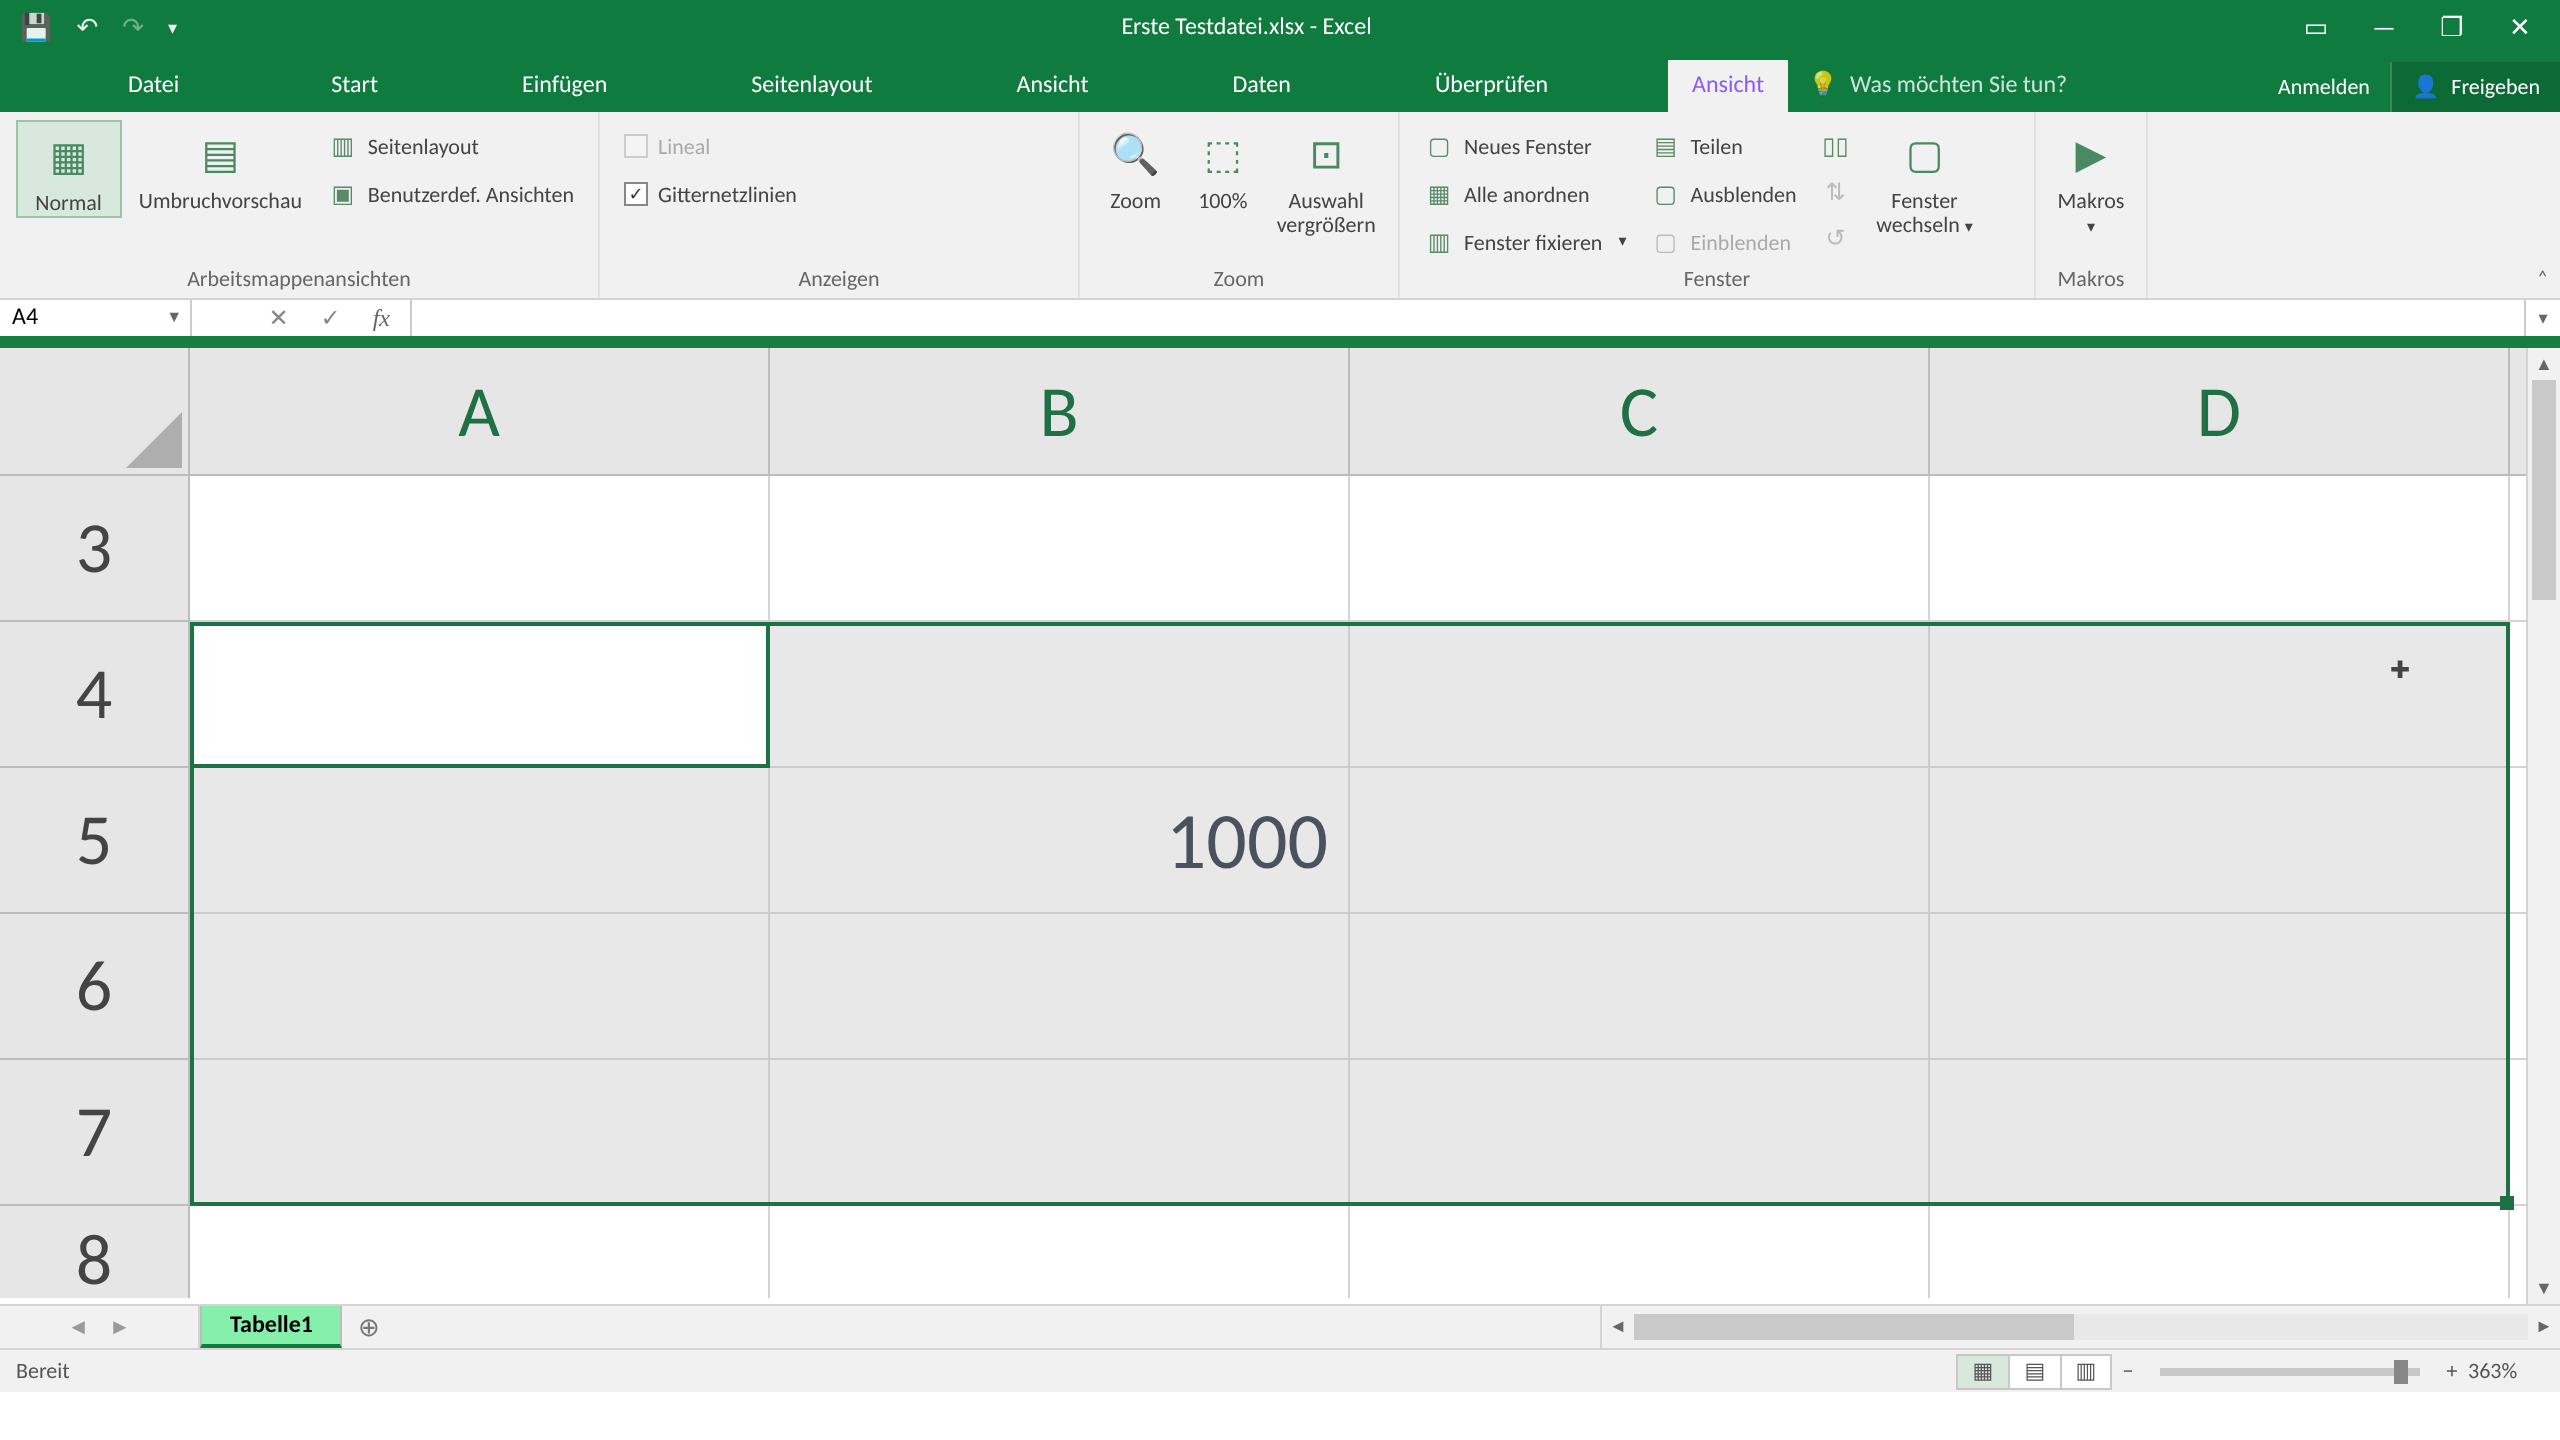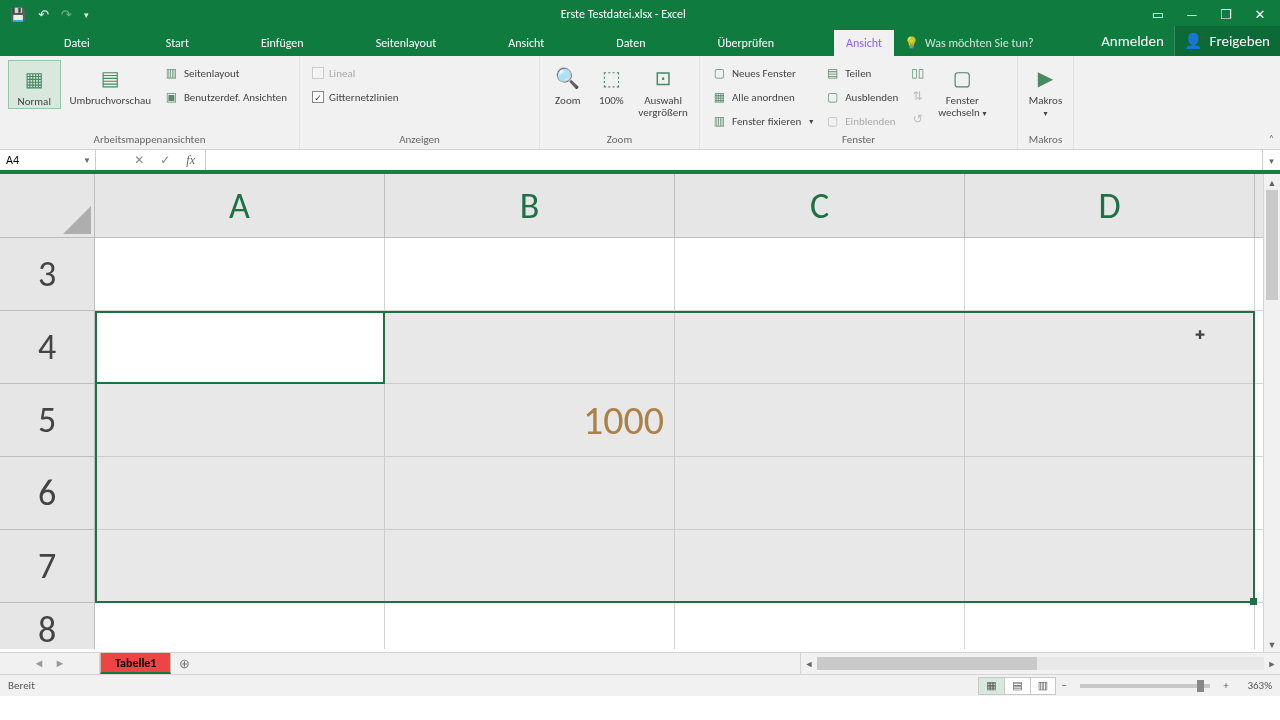--- a/index.html
+++ b/index.html
@@ -13,21 +13,21 @@
 .title-bar .win-controls { display: flex; align-items: center; gap: 14px; padding-right: 10px; }
 .title-bar .win-controls span { width: 20px; text-align: center; font-size: 13px; }
 
 
 .tab-strip { height: 28px; background: #0f7b3f; display: flex; align-items: flex-end; color: #fff; }
 .tab-strip .tab { padding: 6px 12px 6px; font-size: 12px; cursor: pointer; margin-left: 48px; }
 .tab-strip .tab.file { padding-left: 16px; padding-right: 16px; }
 .tab-strip .tab.active { background: #f1f1f1; color: #8b5cf6; }
 .tab-strip .tell-me { display: flex; align-items: center; gap: 6px; padding: 6px 10px; opacity: .8; font-size: 12px; }
 .tab-strip .spacer { flex: 1; }
-.tab-strip .right { padding: 6px 10px; font-size: 15px; display: flex; align-items: center; gap: 6px; text-align: right; }
+.tab-strip .right { padding: 6px 10px; font-size: 11px; display: flex; align-items: center; gap: 6px; text-align: right; }
 .tab-strip .share { background: #0c6a36; border-left: 1px solid rgba(255,255,255,.2); }
 
 
 .ribbon { height: 94px; background: #f1f1f1; border-bottom: 1px solid #d4d4d4; display: flex; position: relative; }
 .ribbon-group { border-right: 1px solid #e1e1e1; padding: 4px 8px 0; display: flex; flex-direction: column; }
 .ribbon-group .body { flex: 1; display: flex; align-items: flex-start; gap: 4px; }
 .ribbon-group .label { text-align: center; font-size: 11px; color: #666; padding-bottom: 3px; }
 .ribbon-collapse { position: absolute; right: 6px; bottom: 4px; color: #666; font-size: 10px; }
 
 .big-btn { width: 54px; display: flex; flex-direction: column; align-items: center; justify-content: flex-start; padding-top: 4px; gap: 3px; font-size: 11px; text-align: center; color: #444; line-height: 1.1; cursor: pointer; }
@@ -37,75 +37,75 @@
 .small-btn { display: flex; align-items: center; gap: 5px; height: 22px; padding: 0 4px; font-size: 11px; color: #444; cursor: pointer; white-space: nowrap; }
 .small-btn.disabled { color: #aaa; }
 .small-btn .mini-ico { width: 15px; height: 15px; display: inline-flex; align-items: center; justify-content: center; color: #5a8a6a; font-size: 12px; }
 .small-btn.disabled .mini-ico { color: #bbb; }
 .chk { width: 12px; height: 12px; border: 1px solid #888; display: inline-flex; align-items: center; justify-content: center; font-size: 9px; background: #fff; }
 .chk.checked::after { content: "✓"; color: #333; }
 .chk.disabled { border-color: #ccc; background: #f4f4f4; }
 .stack { display: flex; flex-direction: column; gap: 2px; padding-top: 2px; }
 
 
-.fx-row { height: 24px; border-bottom: 4px solid #15803d; display: flex; align-items: stretch; position: relative; }
+.fx-row { height: 24px; border-bottom: 6px solid #15803d; display: flex; align-items: stretch; position: relative; }
 .name-box { width: 96px; border-right: 1px solid #ccc; display: flex; align-items: center; padding-left: 6px; font-size: 12px; position: relative; background: #fff; }
 .name-box .dd { position: absolute; right: 4px; font-size: 8px; color: #666; }
 .fx-btns { width: 110px; display: flex; align-items: center; justify-content: flex-end; gap: 16px; padding-right: 10px; border-right: 1px solid #ccc; color: #888; }
 .fx-btns .fx { font-style: italic; font-family: "Times New Roman", serif; color: #666; }
 .formula-bar { flex: 1; background: #fff; display: flex; align-items: center; padding-left: 6px; font-size: 12px; }
 .fx-expand { width: 18px; border-left: 1px solid #ccc; display: flex; align-items: center; justify-content: center; color: #666; font-size: 9px; }
 
 
 .grid-area { height: 478px; display: flex; position: relative; background: #fff; }
 .corner { width: 95px; height: 64px; background: #e6e6e6; border-right: 1px solid #bdbdbd; border-bottom: 1px solid #bdbdbd; position: relative; }
 .corner::after { content: ""; position: absolute; right: 3px; bottom: 3px; width: 0; height: 0; border-left: 28px solid transparent; border-bottom: 28px solid #aeaeae; }
 .col-headers { height: 64px; display: flex; background: #e6e6e6; border-bottom: 1px solid #bdbdbd; }
 .col-h { width: 290px; border-right: 1px solid #bdbdbd; display: flex; align-items: center; justify-content: center; font-size: 36px; color: #1f7044; font-family: Calibri, sans-serif; font-weight: 300; }
 .row-headers { width: 95px; background: #e6e6e6; border-right: 1px solid #bdbdbd; }
 .row-h { height: 73px; border-bottom: 1px solid #bdbdbd; display: flex; align-items: center; justify-content: center; font-size: 36px; color: #444; font-family: Calibri, sans-serif; font-weight: 300; }
 .row-h.last { height: 46px; align-items: flex-start; padding-top: 5px; border-bottom: none; }
 .cells { position: relative; flex: 1; }
 .cell-row { height: 73px; border-bottom: 1px solid #d4d4d4; display: flex; }
 .cell-row.last { height: 46px; border-bottom: none; }
-.cell { width: 290px; border-right: 1px solid #d4d4d4; display: flex; align-items: center; justify-content: flex-end; padding-right: 10px; font-size: 40px; color: #a16207; font-family: Calibri, sans-serif; }
+.cell { width: 290px; border-right: 1px solid #d4d4d4; display: flex; align-items: center; justify-content: flex-end; padding-right: 10px; font-size: 40px; color: #0f172a; font-family: Calibri, sans-serif; }
 
 
 .sel-overlay { position: absolute; left: 0; top: 73px; width: 1160px; height: 292px; background: rgba(190,190,190,.35); border: 2px solid #1f7044; pointer-events: none; }
 .active-cell { position: absolute; left: 0; top: 73px; width: 290px; height: 73px; background: #fff; border: 2px solid #1f7044; pointer-events: none; }
 .sel-handle { position: absolute; right: -4px; bottom: -4px; width: 7px; height: 7px; background: #1f7044; }
 .grid-cursor { position: absolute; left: 1100px; top: 90px; font-size: 12px; color: #444; pointer-events: none; }
 
 .vscroll { width: 17px; background: #f1f1f1; border-left: 1px solid #d4d4d4; display: flex; flex-direction: column; }
 .vscroll .arrow { height: 16px; display: flex; align-items: center; justify-content: center; font-size: 9px; color: #666; }
 .vscroll .track { flex: 1; position: relative; }
 .vscroll .thumb { position: absolute; left: 2px; right: 2px; top: 0; height: 110px; background: #c9c9c9; }
 
 
 .sheet-bar { height: 22px; border-top: 1px solid #d4d4d4; display: flex; align-items: stretch; background: #f1f1f1; }
 .sheet-nav { width: 100px; display: flex; align-items: center; justify-content: center; gap: 10px; color: #9a9a9a; border-right: 1px solid #d4d4d4; font-size: 11px; }
-.sheet-tab { background: #ef4444; border: 1px solid #bdbdbd; border-top: none; border-bottom: 2px solid #0f7b3f; padding: 2px 14px; font-size: 12px; font-weight: 600; display: flex; align-items: center; }
+.sheet-tab { background: #86efac; border: 1px solid #bdbdbd; border-top: none; border-bottom: 2px solid #0f7b3f; padding: 2px 14px; font-size: 12px; font-weight: 600; display: flex; align-items: center; }
 .add-sheet { width: 26px; display: flex; align-items: center; justify-content: center; color: #777; font-size: 13px; }
 .sheet-spacer { flex: 1; }
 .hscroll { width: 480px; display: flex; align-items: center; border-left: 1px solid #d4d4d4; }
 .hscroll .arrow { width: 16px; text-align: center; font-size: 9px; color: #666; }
 .hscroll .track { flex: 1; height: 13px; background: #e8e8e8; position: relative; }
 .hscroll .thumb { position: absolute; left: 0; width: 220px; top: 0; bottom: 0; background: #c9c9c9; }
 
 
 .status-bar { height: 22px; background: #f1f1f1; border-top: 1px solid #d4d4d4; display: flex; align-items: center; font-size: 11px; color: #555; }
 .status-bar .left { padding-left: 8px; flex: 1; }
 .status-bar .views { display: flex; gap: 0; }
 .status-bar .views span { width: 26px; height: 18px; border: 1px solid #c8c8c8; border-right: none; display: flex; align-items: center; justify-content: center; background: #fff; font-size: 11px; }
 .status-bar .views span:last-child { border-right: 1px solid #c8c8c8; }
 .status-bar .views span.active { background: #d8e8dc; }
 .zoom-slider { width: 130px; height: 4px; background: #c8c8c8; margin: 0 8px; position: relative; }
 .zoom-slider .knob { position: absolute; right: 6px; top: -4px; width: 7px; height: 12px; background: #888; }
 .zoom-btn { width: 16px; text-align: center; }
-.zoom-pct { width: 46px; text-align: right; padding-right: 8px; }
+.zoom-pct { width: 46px; text-align: left; padding-right: 8px; }
 </style>
 </head>
 <body>
 
 <div class="title-bar">
   <div class="qat">
     <span>💾</span>
     <span>↶</span>
     <span style="opacity:.4">↷</span>
     <span style="font-size:9px">▾</span>

